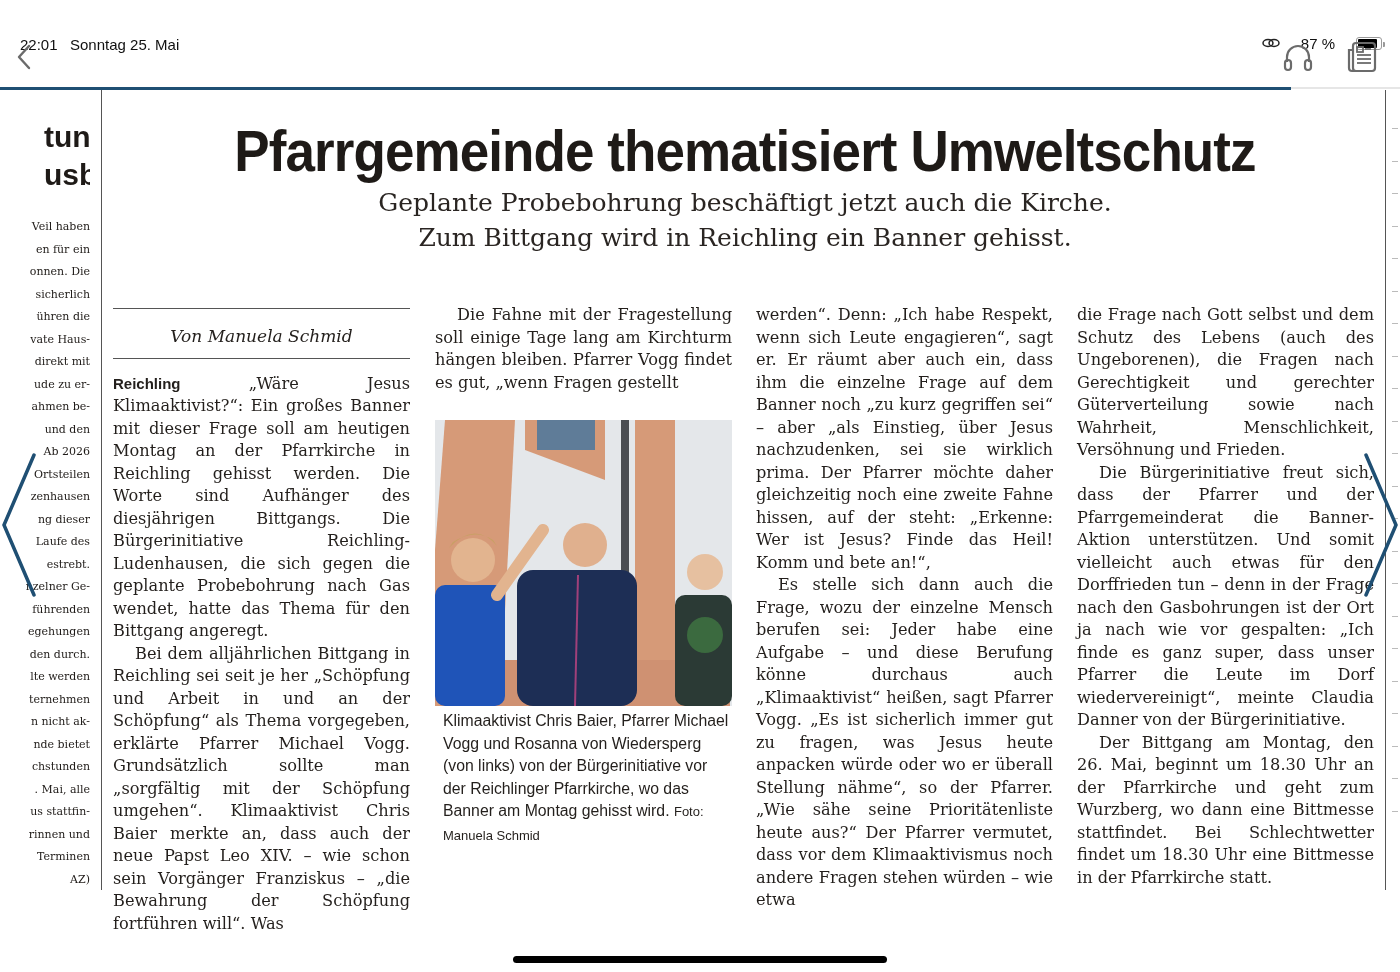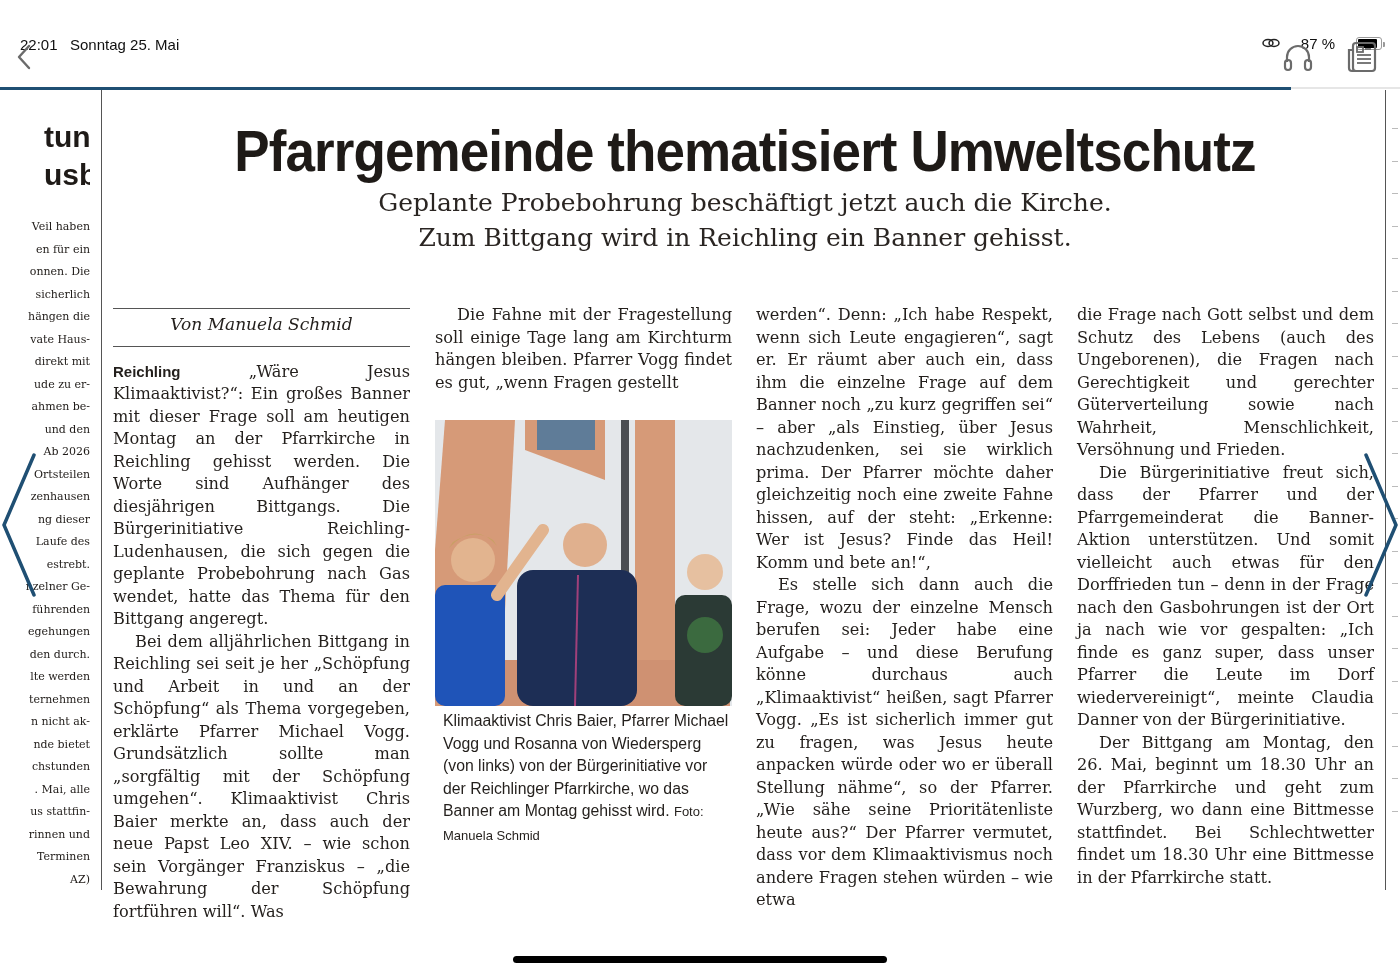--- a/index.html
+++ b/index.html
@@ -39,21 +39,21 @@
 
   
   .col { position:absolute; top:304px; width:297px; font-size:16.2px; line-height:22.5px; text-align:justify; hyphens:manual; color:#231f1c; }
   .col p { margin:0; }
   .col p.indent { text-indent:22px; }
   .col1 { left:113px; }
   .col2 { left:435px; }
   .col3 { left:756px; }
   .col4 { left:1077px; width:297px; }
 
-  .byline-block { border-top:1.5px solid #555; border-bottom:1.5px solid #555; padding:4px 0 10px; margin-top:4px; margin-bottom:14px; text-align:center; font-style:italic; font-size:17px; }
+  .byline-block { border-top:1.5px solid #555; border-bottom:1.5px solid #555; padding:16px 0 10px; margin-top:4px; margin-bottom:14px; text-align:center; font-style:italic; font-size:17px; }
   .dateline { font-family:"Liberation Sans", sans-serif; font-weight:bold; font-size:15px; }
 
   .photo { position:relative; width:297px; height:286px; margin-top:26px; overflow:hidden; background:#e9ecef; }
   .caption { margin-top:4px; font-family:"Liberation Sans", sans-serif; font-size:15.8px; line-height:22.5px; text-align:left;margin-left:8px; }
   .credit { font-size:13px; }
 
   
   .next-frag { position:absolute; left:1392px; top:118px; width:8px; height:760px; overflow:hidden; }
   .next-frag span { display:block; height:22.5px; width:6px; border-top:1px solid #bbb; margin-top:10px; }
 
@@ -118,21 +118,21 @@
 <div class="prev-article">
   <div class="prev-headline">
     <div>tunde</div>
     <div>usbau</div>
   </div>
   <div class="prev-lines" id="prev-lines">
       <div>Veil haben</div>
       <div>en für ein</div>
       <div>onnen. Die</div>
       <div>sicherlich</div>
-      <div>hängen die</div>
+      <div>ühren die</div>
       <div>vate Haus-</div>
       <div>direkt mit</div>
       <div>ude zu er-</div>
       <div>ahmen be-</div>
       <div>und den</div>
       <div>Ab 2026</div>
       <div>Ortsteilen</div>
       <div>zenhausen</div>
       <div>ng dieser</div>
       <div>Laufe des</div>

